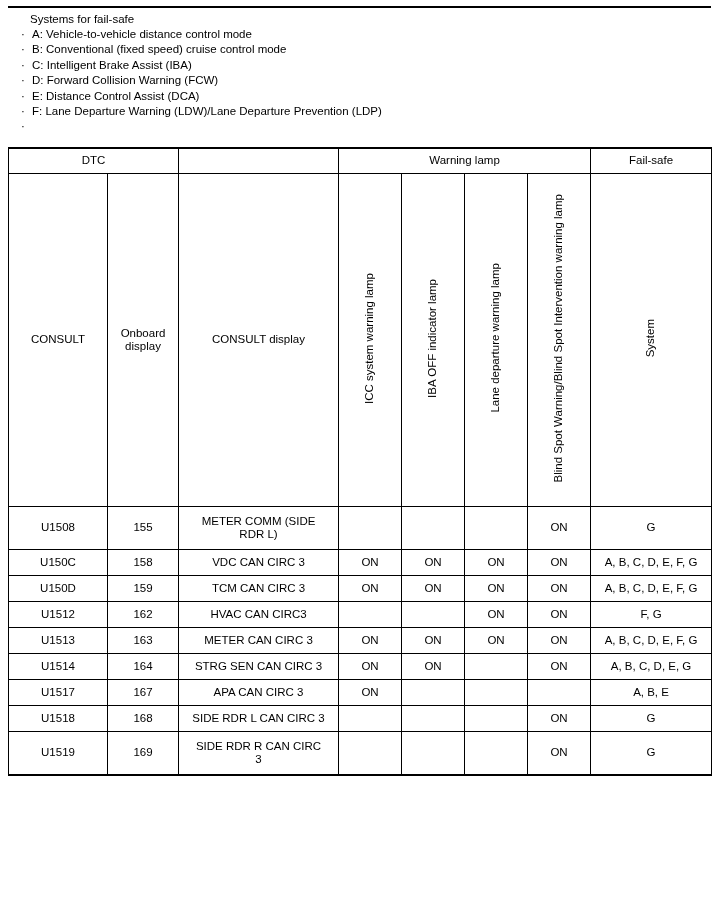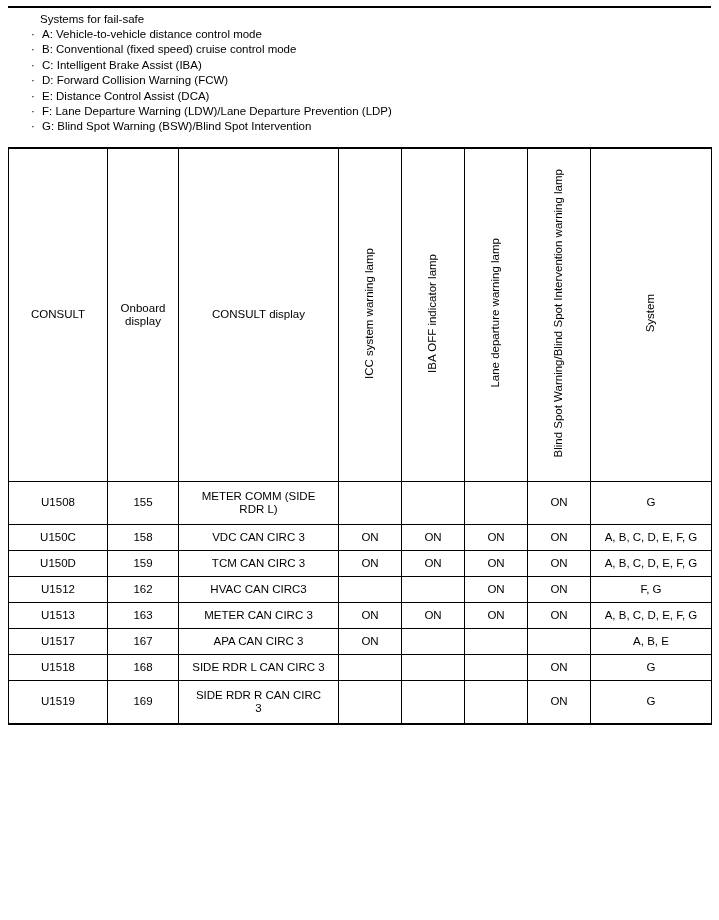--- a/index.html
+++ b/index.html
@@ -22,21 +22,21 @@
     left: 8px;
     top: 6px;
     width: 703px;
     height: 2px;
     background: #000;
   }
 
   
   .intro {
     position: absolute;
-    left: 10px;
+    left: 0;
     top: 12px;
     width: 581px;
   }
   .intro-title {
     font-size: 11.5px;
     line-height: 15px;
     padding-left: 30px;
   }
   .intro-list {
     list-style: none;
@@ -141,37 +141,43 @@
 
 <div class="intro">
   <div class="intro-title">Systems for fail-safe</div>
   <ul class="intro-list">
       <li><span class="bullet">·</span><span>A: Vehicle-to-vehicle distance control mode</span></li>
       <li><span class="bullet">·</span><span>B: Conventional (fixed speed) cruise control mode</span></li>
       <li><span class="bullet">·</span><span>C: Intelligent Brake Assist (IBA)</span></li>
       <li><span class="bullet">·</span><span>D: Forward Collision Warning (FCW)</span></li>
       <li><span class="bullet">·</span><span>E: Distance Control Assist (DCA)</span></li>
       <li><span class="bullet">·</span><span>F: Lane Departure Warning (LDW)/Lane Departure Prevention (LDP)</span></li>
-      <li><span class="bullet">·</span><span>G: Blind Spot Warning (BSW)/Blind Spot Intervention</span></li>
+      <li><span class="bullet">·</span></li>
     </ul>
 </div>
 
 <div class="tbl-wrap">
   <table class="dtc">
     <colgroup>
       <col class="c-consult">
       <col class="c-onboard">
       <col class="c-display">
       <col class="c-lamp1">
       <col class="c-lamp2">
       <col class="c-lamp3">
       <col class="c-lamp4">
       <col class="c-system">
     </colgroup>
     <thead>
+      <tr class="hdr-top">
+        <td colspan="2">DTC</td>
+        <td></td>
+        <td colspan="4">Warning lamp</td>
+        <td>Fail-safe</td>
+      </tr>
       <tr class="hdr-mid">
         <td>CONSULT</td>
         <td class="two-line">
           <span>Onboard</span><br>
           <span>display</span>
         </td>
         <td>CONSULT display</td>
         <td class="rot-cell rot-bottom">
           <span class="rot">ICC system warning lamp</span>
         </td>
@@ -234,20 +240,30 @@
           <td>U1513</td>
           <td>163</td>
           <td class="consult-disp"><span>METER CAN CIRC 3</span></td>
           <td>ON</td>
           <td>ON</td>
           <td>ON</td>
           <td>ON</td>
           <td class="failsafe">A, B, C, D, E, F, G</td>
         </tr>
         <tr class="r2">
+          <td>U1514</td>
+          <td>164</td>
+          <td class="consult-disp"><span>STRG SEN CAN CIRC 3</span></td>
+          <td>ON</td>
+          <td>ON</td>
+          <td></td>
+          <td>ON</td>
+          <td class="failsafe">A, B, C, D, E, G</td>
+        </tr>
+        <tr class="r2">
           <td>U1517</td>
           <td>167</td>
           <td class="consult-disp"><span>APA CAN CIRC 3</span></td>
           <td>ON</td>
           <td></td>
           <td></td>
           <td></td>
           <td class="failsafe">A, B, E</td>
         </tr>
         <tr class="r2">

